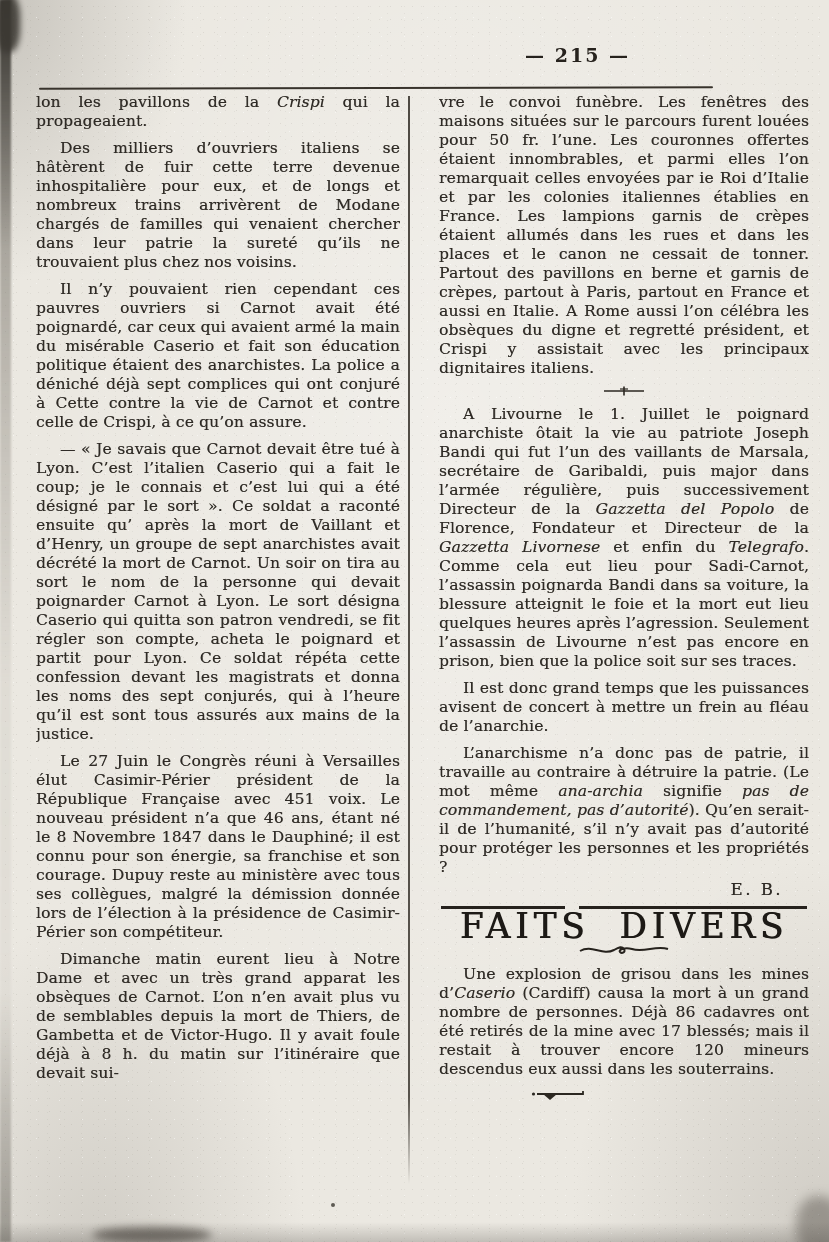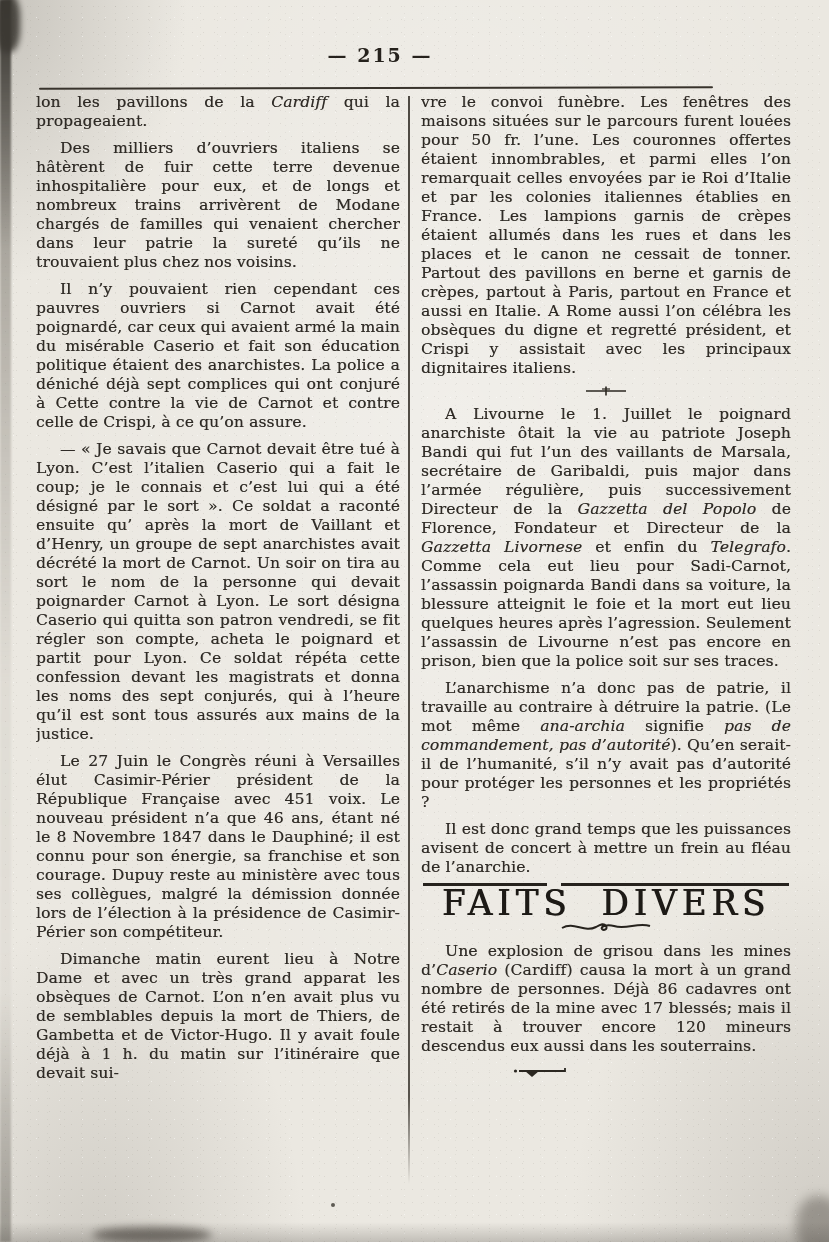--- a/index.html
+++ b/index.html
@@ -49,40 +49,40 @@
   .bottom-shade{
     position:absolute;left:0;top:1222px;width:829px;height:20px;
     background:linear-gradient(to bottom, rgba(0,0,0,0), rgba(70,66,60,0.25));
   }
   .ink-dot{
     position:absolute;left:331px;top:1203px;width:4px;height:4px;
     background:#3a3630;border-radius:50%;opacity:0.8;
   }
   .page-number{
     position:absolute;left:130px;top:44px;width:500px;
-    text-align:center;font-size:19px;font-weight:bold;
+    text-align:right;font-size:19px;font-weight:bold;
     letter-spacing:2px;color:#26221d;
   }
   .header-rule{
     position:absolute;left:39px;top:87px;width:674px;height:2px;
     background:#38332c;transform:rotate(-0.12deg);border-radius:1px;
   }
   .column-divider{
     position:absolute;left:408px;top:96px;width:2px;height:1088px;
     background:linear-gradient(to bottom, rgba(50,45,38,0.85) 0%, rgba(50,45,38,0.8) 92%, rgba(50,45,38,0) 100%);
   }
   .col{
     position:absolute;top:93px;height:1092px;overflow:hidden;
     font-size:15.5px;line-height:19px;
     text-align:justify;
     letter-spacing:0.15px;
     text-shadow:0.35px 0 0 rgba(46,42,37,0.55);
   }
   .col-left{left:36px;width:364px;}
-  .col-right{left:421px;width:370px;}
+  .col-right{left:439px;width:370px;}
   .para{margin:0 0 2px 0;}
   .para.indent{text-indent:1.55em;margin-top:8px;}
   .it{font-style:italic;}
   .ornament{display:flex;justify-content:center;margin:7px 0 5px 0;}
   .ornament.end-swash{justify-content:flex-start;padding-left:92px;margin-top:10px;}
   .signature{
     text-align:right;padding-right:26px;font-size:16.5px;
     letter-spacing:2.5px;margin:3px 0 7px 0;font-weight:500;
   }
   .col-rule{display:flex;gap:14px;margin:6px 2px 2px 2px;}
@@ -111,39 +111,40 @@
   <div class="stain-bl"></div>
   <div class="stain-br"></div>
   <div class="bottom-shade"></div>
   <div class="ink-dot"></div>
 
   <div class="page-number">— 215 —</div>
   <div class="header-rule"></div>
   <div class="column-divider"></div>
 
   <div class="col col-left">
-      <p class="para"><span>lon les pavillons de la </span><span class="it">Cardiff</span><span> qui la propageaient.</span></p>
+      <p class="para"><span>lon les pavillons de la </span><span class="it">Crispi</span><span> qui la propageaient.</span></p>
       <p class="para indent"><span>Des milliers d’ouvriers italiens se hâtèrent de fuir cette terre devenue inhospitalière pour eux, et de longs et nombreux trains arrivèrent de Modane chargés de familles qui venaient chercher dans leur patrie la sureté qu’ils ne trouvaient plus chez nos voisins.</span></p>
       <p class="para indent"><span>Il n’y pouvaient rien cependant ces pauvres ouvriers si Carnot avait été poignardé, car ceux qui avaient armé la main du misérable Caserio et fait son éducation politique étaient des anarchistes. La police a déniché déjà sept complices qui ont conjuré à Cette contre la vie de Carnot et contre celle de Crispi, à ce qu’on assure.</span></p>
       <p class="para indent"><span>— « Je savais que Carnot devait être tué à Lyon. C’est l’italien Caserio qui a fait le coup; je le connais et c’est lui qui a été désigné par le sort ». Ce soldat a raconté ensuite qu’ après la mort de Vaillant et d’Henry, un groupe de sept anarchistes avait décrété la mort de Carnot. Un soir on tira au sort le nom de la personne qui devait poignarder Carnot à Lyon. Le sort désigna Caserio qui quitta son patron vendredi, se fit régler son compte, acheta le poignard et partit pour Lyon. Ce soldat répéta cette confession devant les magistrats et donna les noms des sept conjurés, qui à l’heure qu’il est sont tous assurés aux mains de la justice.</span></p>
       <p class="para indent"><span>Le 27 Juin le Congrès réuni à Versailles élut Casimir-Périer président de la République Française avec 451 voix. Le nouveau président n’a que 46 ans, étant né le 8 Novembre 1847 dans le Dauphiné; il est connu pour son énergie, sa franchise et son courage. Dupuy reste au ministère avec tous ses collègues, malgré la démission donnée lors de l’élection à la présidence de Casimir-Périer son compétiteur.</span></p>
-      <p class="para indent"><span>Dimanche matin eurent lieu à Notre Dame et avec un très grand apparat les obsèques de Carnot. L’on n’en avait plus vu de semblables depuis la mort de Thiers, de Gambetta et de Victor-Hugo. Il y avait foule déjà à 1 h. du matin sur l’itinéraire que devait sui-</span></p>
+      <p class="para indent"><span>Dimanche matin eurent lieu à Notre Dame et avec un très grand apparat les obsèques de Carnot. L’on n’en avait plus vu de semblables depuis la mort de Thiers, de Gambetta et de Victor-Hugo. Il y avait foule déjà à 8 h. du matin sur l’itinéraire que devait sui-</span></p>
     </div>
   <div class="col col-right">
       <p class="para"><span>vre le convoi funèbre. Les fenêtres des maisons situées sur le parcours furent louées pour 50 fr. l’une. Les couronnes offertes étaient innombrables, et parmi elles l’on remarquait celles envoyées par ie Roi d’Italie et par les colonies italiennes établies en France. Les lampions garnis de crèpes étaient allumés dans les rues et dans les places et le canon ne cessait de tonner. Partout des pavillons en berne et garnis de crèpes, partout à Paris, partout en France et aussi en Italie. A Rome aussi l’on célébra les obsèques du digne et regretté président, et Crispi y assistait avec les principaux dignitaires italiens.</span></p>
       <div class="ornament section-divider">
         <svg class="orn" width="44" height="12" viewBox="0 0 44 12">
           <line x1="2" y1="6" x2="42" y2="6" stroke="#2b2721" stroke-width="1.6"></line>
           <line x1="22" y1="1.5" x2="22" y2="10.5" stroke="#2b2721" stroke-width="1.6"></line>
           <line x1="18" y1="4" x2="26" y2="4" stroke="#2b2721" stroke-width="1.2"></line>
         </svg>
       </div>
       <p class="para indent"><span>A Livourne le 1. Juillet le poignard anarchiste ôtait la vie au patriote Joseph Bandi qui fut l’un des vaillants de Marsala, secrétaire de Garibaldi, puis major dans l’armée régulière, puis successivement Directeur de la </span><span class="it">Gazzetta del Popolo</span><span> de Florence, Fondateur et Directeur de la </span><span class="it">Gazzetta Livornese</span><span> et enfin du </span><span class="it">Telegrafo</span><span>. Comme cela eut lieu pour Sadi-Carnot, l’assassin poignarda Bandi dans sa voiture, la blessure atteignit le foie et la mort eut lieu quelques heures après l’agression. Seulement l’assassin de Livourne n’est pas encore en prison, bien que la police soit sur ses traces.</span></p>
+      <p class="para indent"><span>Il est donc grand temps que les puissances avisent de concert à mettre un frein au fléau de l’anarchie.</span></p>
       <p class="para indent"><span>L’anarchisme n’a donc pas de patrie, il travaille au contraire à détruire la patrie. (Le mot même </span><span class="it">ana-archia</span><span> signifie </span><span class="it">pas de commandement, pas d’autorité</span><span>). Qu’en serait-il de l’humanité, s’il n’y avait pas d’autorité pour protéger les personnes et les propriétés ?</span></p>
-      <p class="para indent"><span>Il est donc grand temps que les puissances avisent de concert à mettre un frein au fléau de l’anarchie.</span></p>
+      <div class="signature">E. B.</div>
       <div class="col-rule">
         <span class="seg s1"></span>
         <span class="seg s2"></span>
       </div>
       <div class="section-heading">FAITS DIVERS</div>
       <div class="ornament wavy-divider">
         <svg class="orn" width="92" height="14" viewBox="0 0 92 14">
           <path d="M2,8 C14,1 24,13 36,7 C41,4 44,3 46,6 C48,9 44,11 42,9 C40,7 46,4 54,6 C66,10 78,2 90,6" fill="none" stroke="#26221d" stroke-width="2"></path>
         </svg>
       </div>

